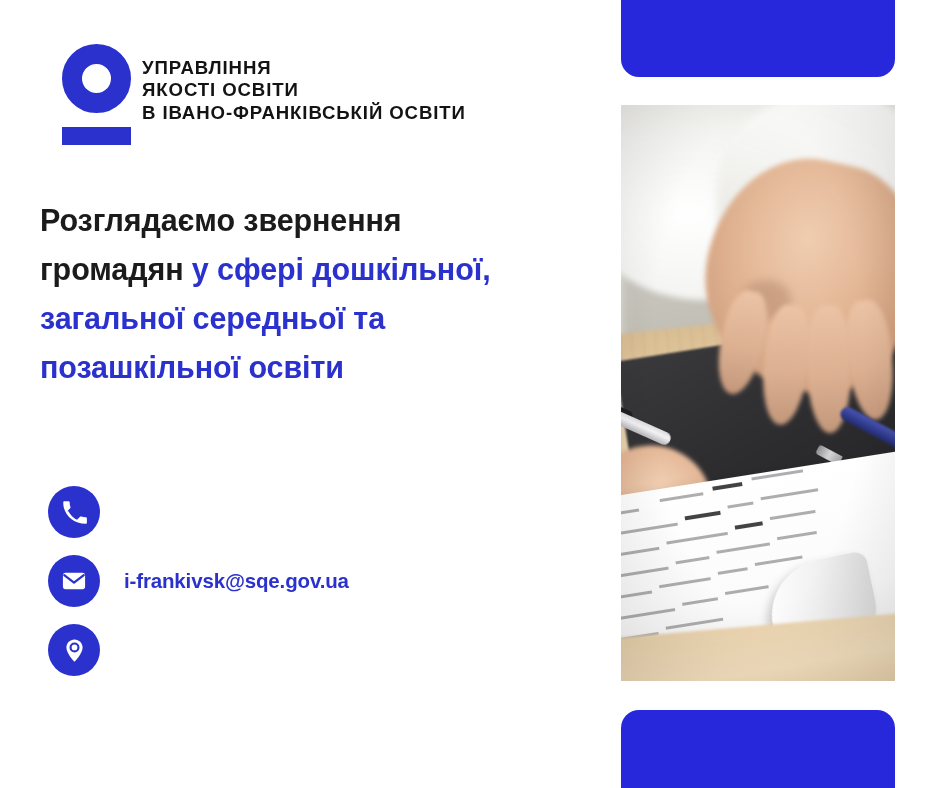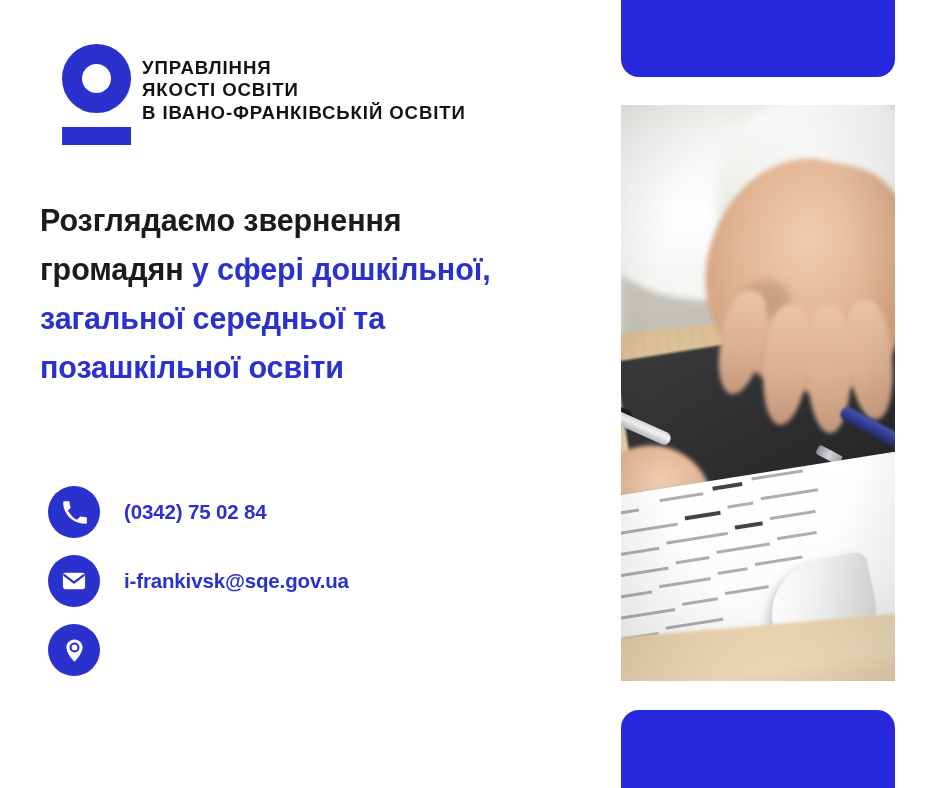--- a/index.html
+++ b/index.html
@@ -436,21 +436,20 @@
     <div class="headline"><span>Розглядаємо звернення громадян </span><span class="hl">у сфері дошкільної, загальної середньої та позашкільної освіти</span></div>
 
     <div class="contacts">
 
       <div class="contact-row">
         <div class="c-icon">
           <svg width="27" height="27" viewBox="0 0 24 24" aria-hidden="true">
             <path fill="#ffffff" d="M6.6 10.8c1.6 3.2 4.4 5.9 7.6 7.6l2.5-2.5c.3-.3.8-.4 1.2-.3 1.3.4 2.7.7 4.1.7.6 0 1 .5 1 1V21c0 .6-.4 1-1 1C10.3 22 2 13.7 2 3c0-.6.5-1 1-1h3.7c.6 0 1 .4 1 1 0 1.4.2 2.8.7 4.1.1.4 0 .9-.3 1.2l-2.5 2.5z"></path>
           </svg>
         </div>
-        <div class="c-text">(0342) 75 02 84</div>
       </div>
 
       <div class="contact-row">
         <div class="c-icon">
           <svg width="28" height="28" viewBox="0 0 24 24" aria-hidden="true">
             <rect x="2.5" y="5" width="19" height="14" rx="2.2" fill="#ffffff"></rect>
             <path d="M3.6 7 12 13.3 20.4 7" fill="none" stroke="#2b31cd" stroke-width="1.9" stroke-linecap="round" stroke-linejoin="round"></path>
           </svg>
         </div>
         <div class="c-text">i-frankivsk@sqe.gov.ua</div>

